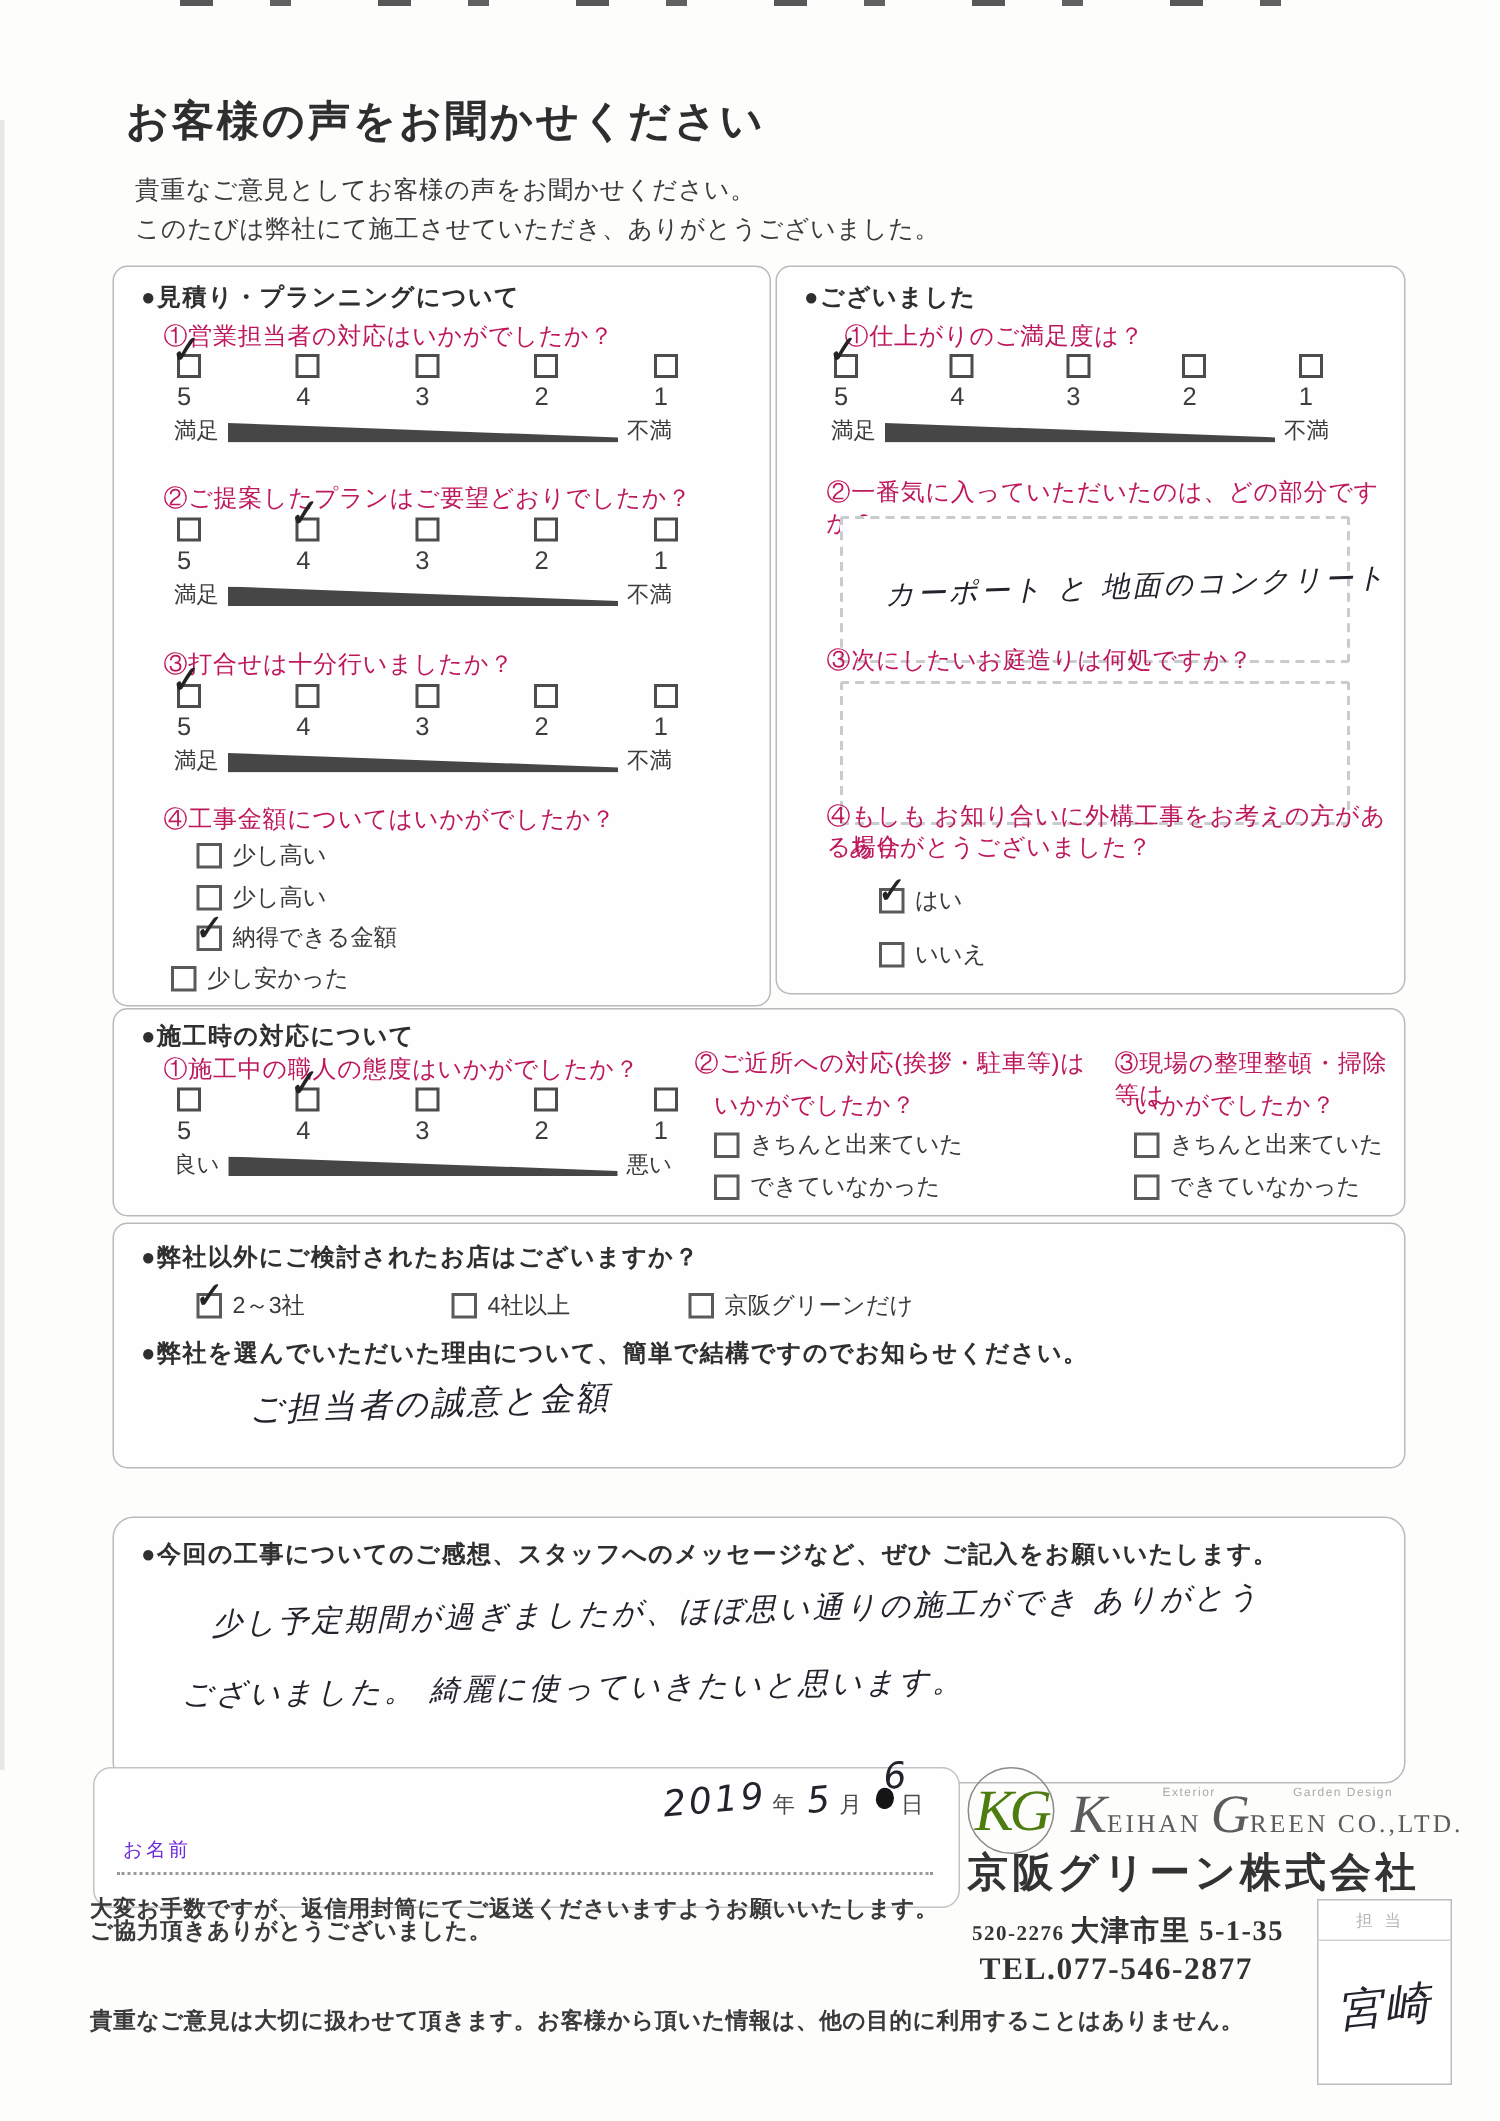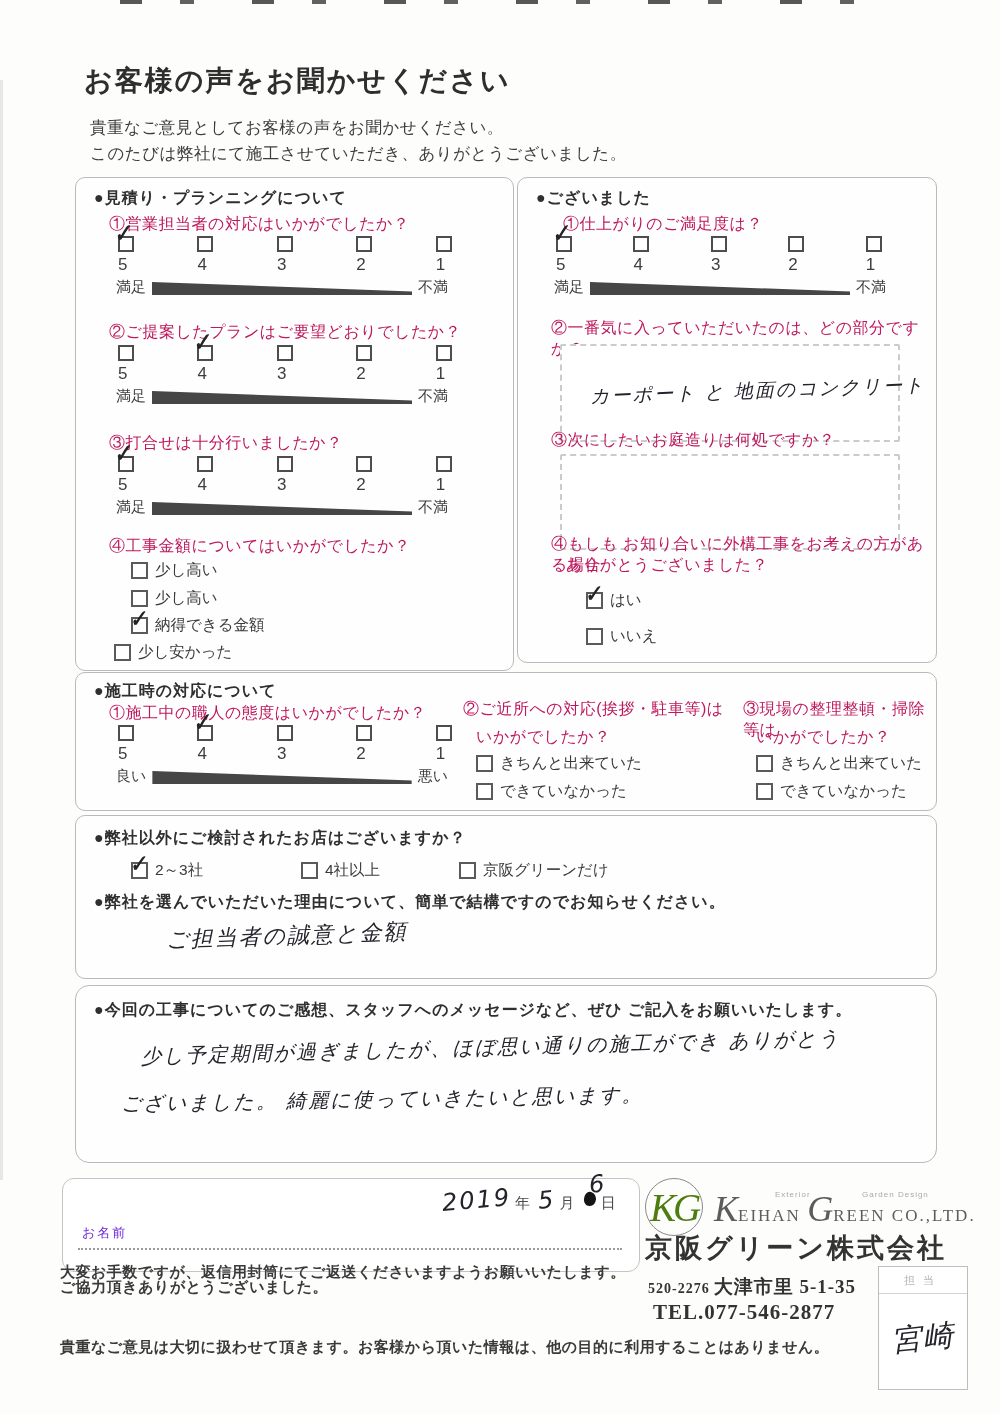--- a/index.html
+++ b/index.html
@@ -310,21 +310,21 @@
       <span>4社以上</span>
     </div>
   <div class="opt" style="left:383px;top:44px;">
       <span class="optbox"></span>
       <span>京阪グリーンだけ</span>
     </div>
   <div class="sec-title" style="left:18px;top:76px;font-weight:600;">●弊社を選んでいただいた理由について、簡単で結構ですのでお知らせください。</div>
   <span class="hw" style="position:absolute;left:90px;top:105px;font-size:22px;transform:rotate(-2deg);display:inline-block;white-space:nowrap;">ご担当者の誠意と金額</span>
 </div>
 
-<div class="panel" style="left:75px;top:985px;width:860px;height:176px;border-radius:14px;">
+<div class="panel" style="left:75px;top:1011px;width:860px;height:176px;border-radius:14px;">
   <div class="sec-title" style="left:18px;top:14px;font-weight:600;">●今回の工事についてのご感想、スタッフへのメッセージなど、ぜひ ご記入をお願いいたします。</div>
   <span class="hw" style="position:absolute;left:65px;top:48px;font-size:20px;transform:rotate(-1.5deg);display:inline-block;white-space:nowrap;">少し予定期間が過ぎましたが、ほぼ思い通りの施工ができ ありがとう</span>
   <span class="hw" style="position:absolute;left:45px;top:100px;font-size:20px;transform:rotate(-1deg);display:inline-block;white-space:nowrap;">ございました。 綺麗に使っていきたいと思います。</span>
 </div>
 
 <div class="abs name-box"></div>
 <div class="abs date-line">
   <span class="hw">2019</span><span>年</span>
   <span class="hw">5</span><span>月</span>
   <span class="blobwrap"><span class="blob"></span><span class="hw six">6</span></span><span>日</span>

